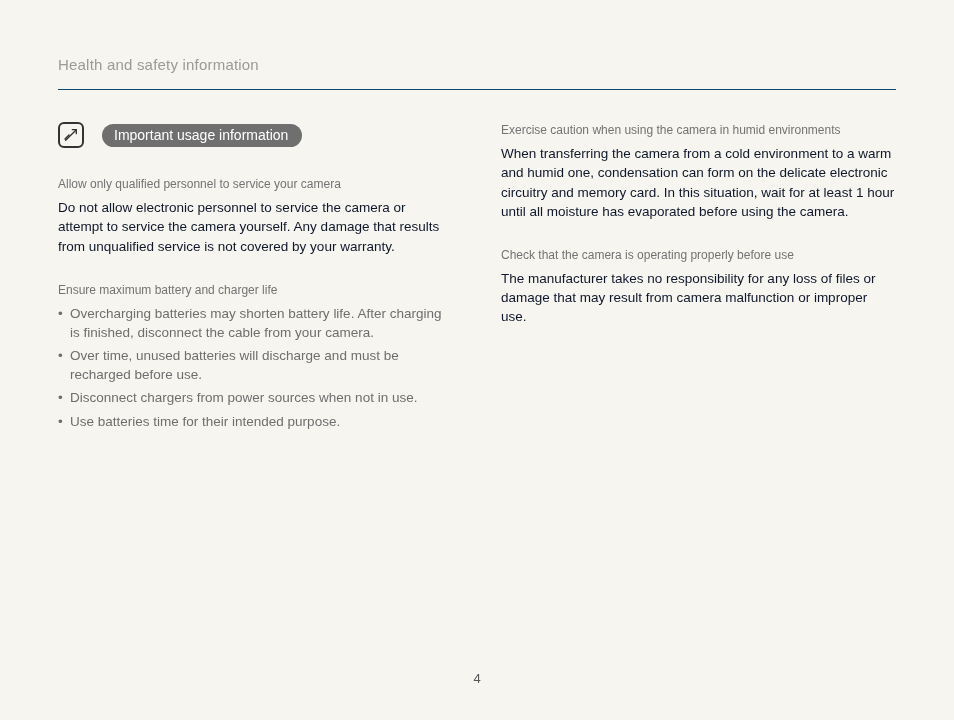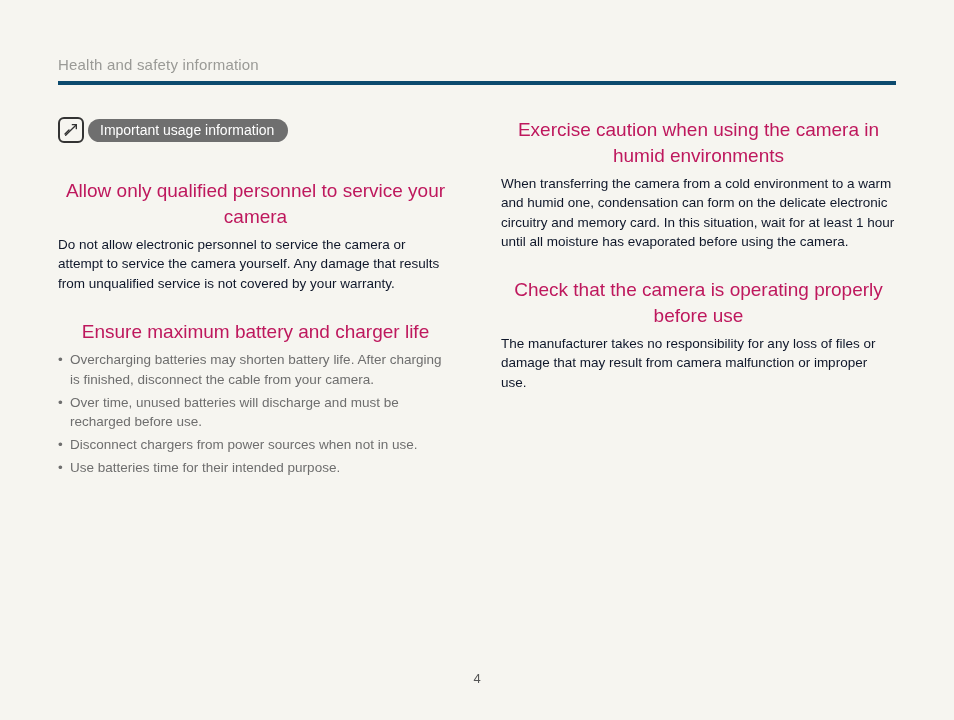--- a/index.html
+++ b/index.html
@@ -8,43 +8,43 @@
     font-family: Arial, Helvetica, sans-serif;
     width: 954px;
     height: 720px;
     position: relative;
     color: #555;
   }
   .page {
     padding: 56px 58px 0 58px;
   }
   .header {
-    border-bottom: 4px solid #0c4a6e;
-    padding-bottom: 8px;
+    border-bottom: 1px solid #0c4a6e;
+    padding-bottom: 16px;
     margin-bottom: 32px;
   }
   .header-title {
     font-size: 15px;
     color: #9a9a96;
     font-weight: 300;
     letter-spacing: 0.2px;
   }
   .columns {
     display: flex;
     gap: 48px;
   }
   .col {
     flex: 1;
     min-width: 0;
   }
   .pill-row {
     display: flex;
     align-items: center;
-    gap: 4px;
-    margin-bottom: 35px;
+    gap: 18px;
+    margin-bottom: 28px;
   }
   .note-icon {
     width: 26px;
     height: 26px;
     border: 2px solid #333;
     border-radius: 6px;
     display: flex;
     align-items: center;
     justify-content: center;
     flex-shrink: 0;
@@ -52,26 +52,25 @@
   .note-icon svg { width: 16px; height: 16px; }
   .pill {
     background: #6f6f6f;
     color: #fff;
     font-size: 14px;
     padding: 3px 14px 4px 12px;
     border-radius: 12px;
     font-weight: 400;
   }
   .section-heading {
-    font-size: 19px;
-    color: #be185d;
+    font-size: 12px;
+    color: #737373;
     font-weight: 400;
     margin-bottom: 6px;
     line-height: 1.35;
-    text-align: center;
   }
   .body-text {
     font-size: 13.5px;
     color: #0f172a;
     line-height: 1.42;
     font-weight: 300;
   }
   .block { margin-bottom: 26px; }
   ul.bullets {
     list-style: none;

